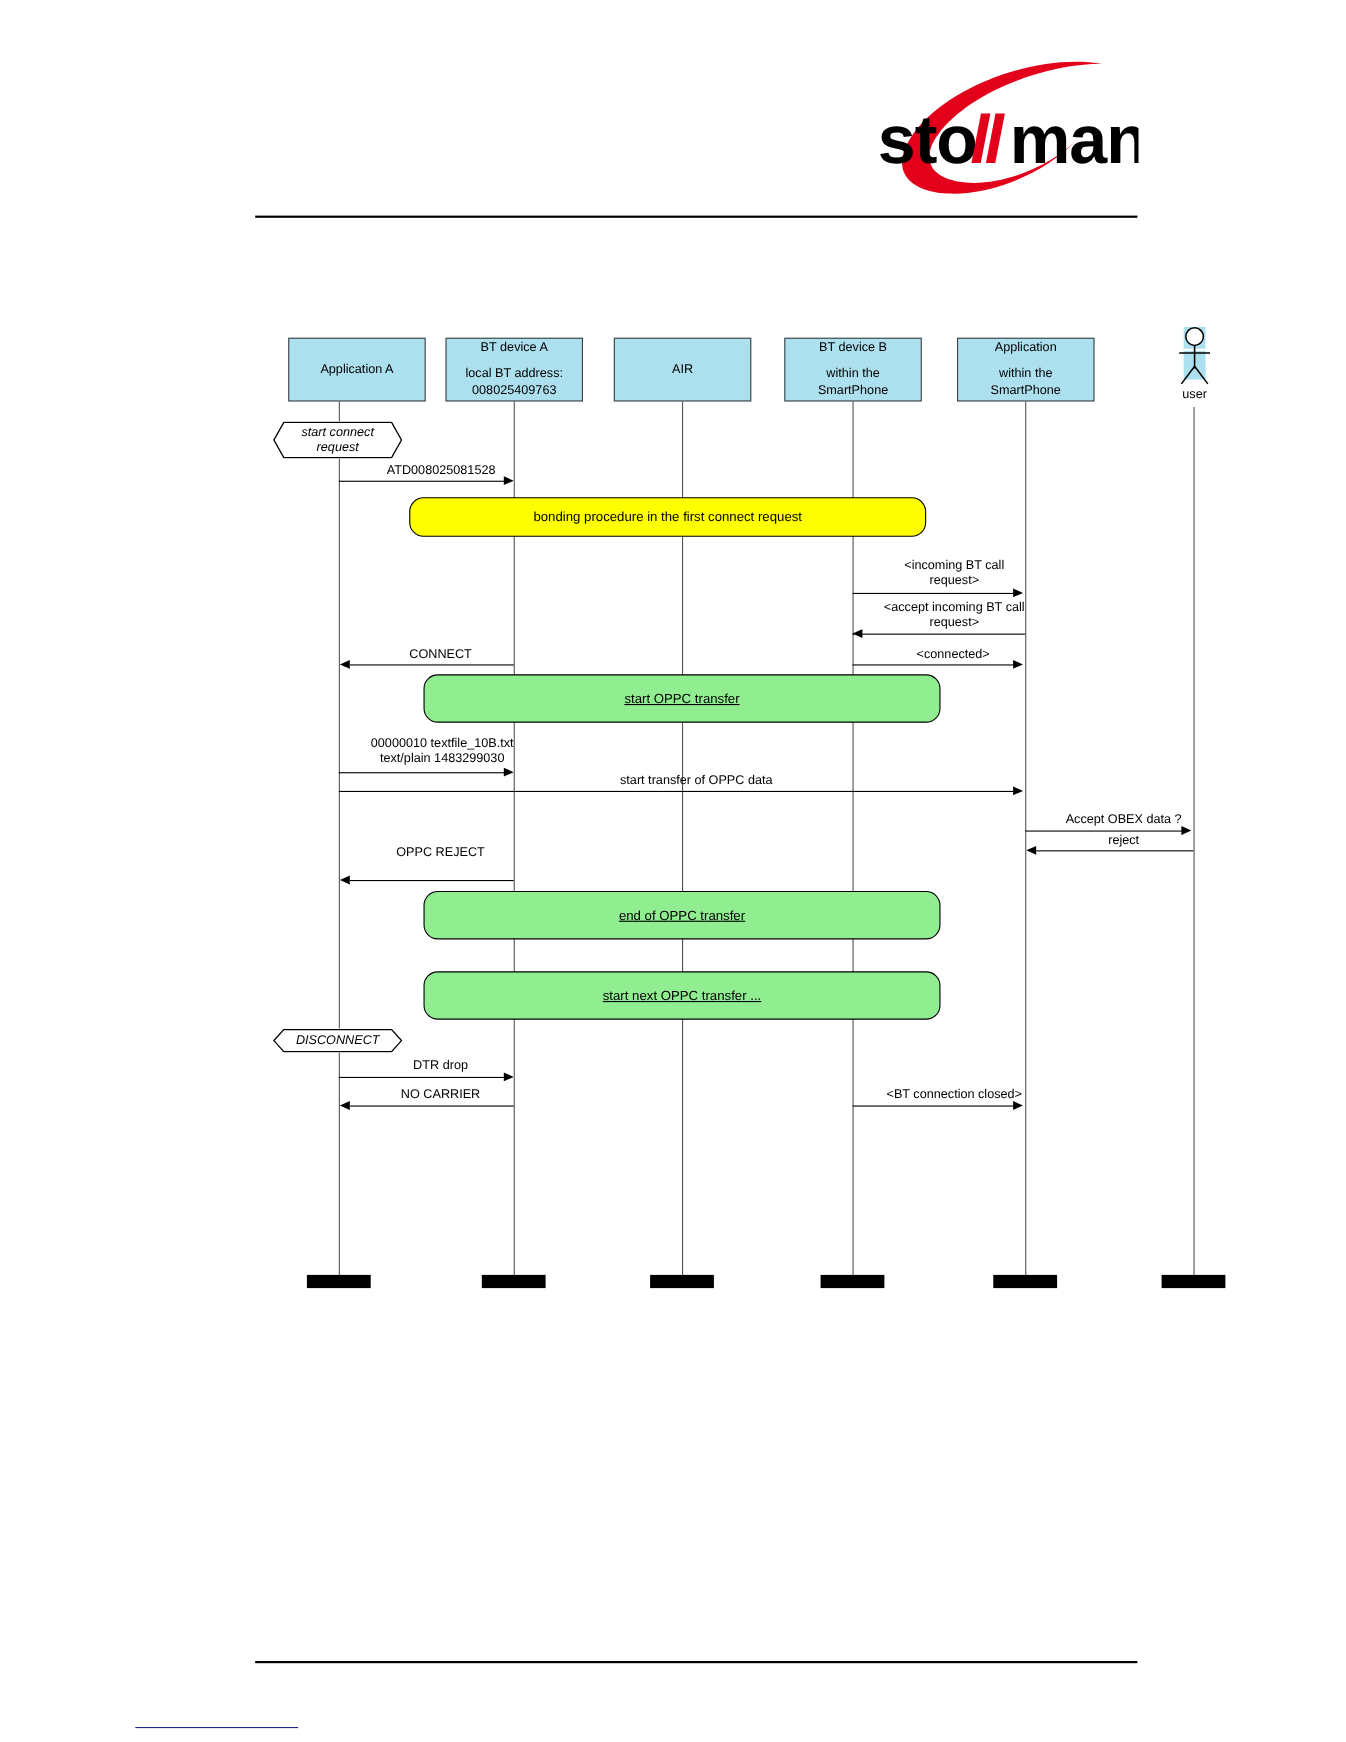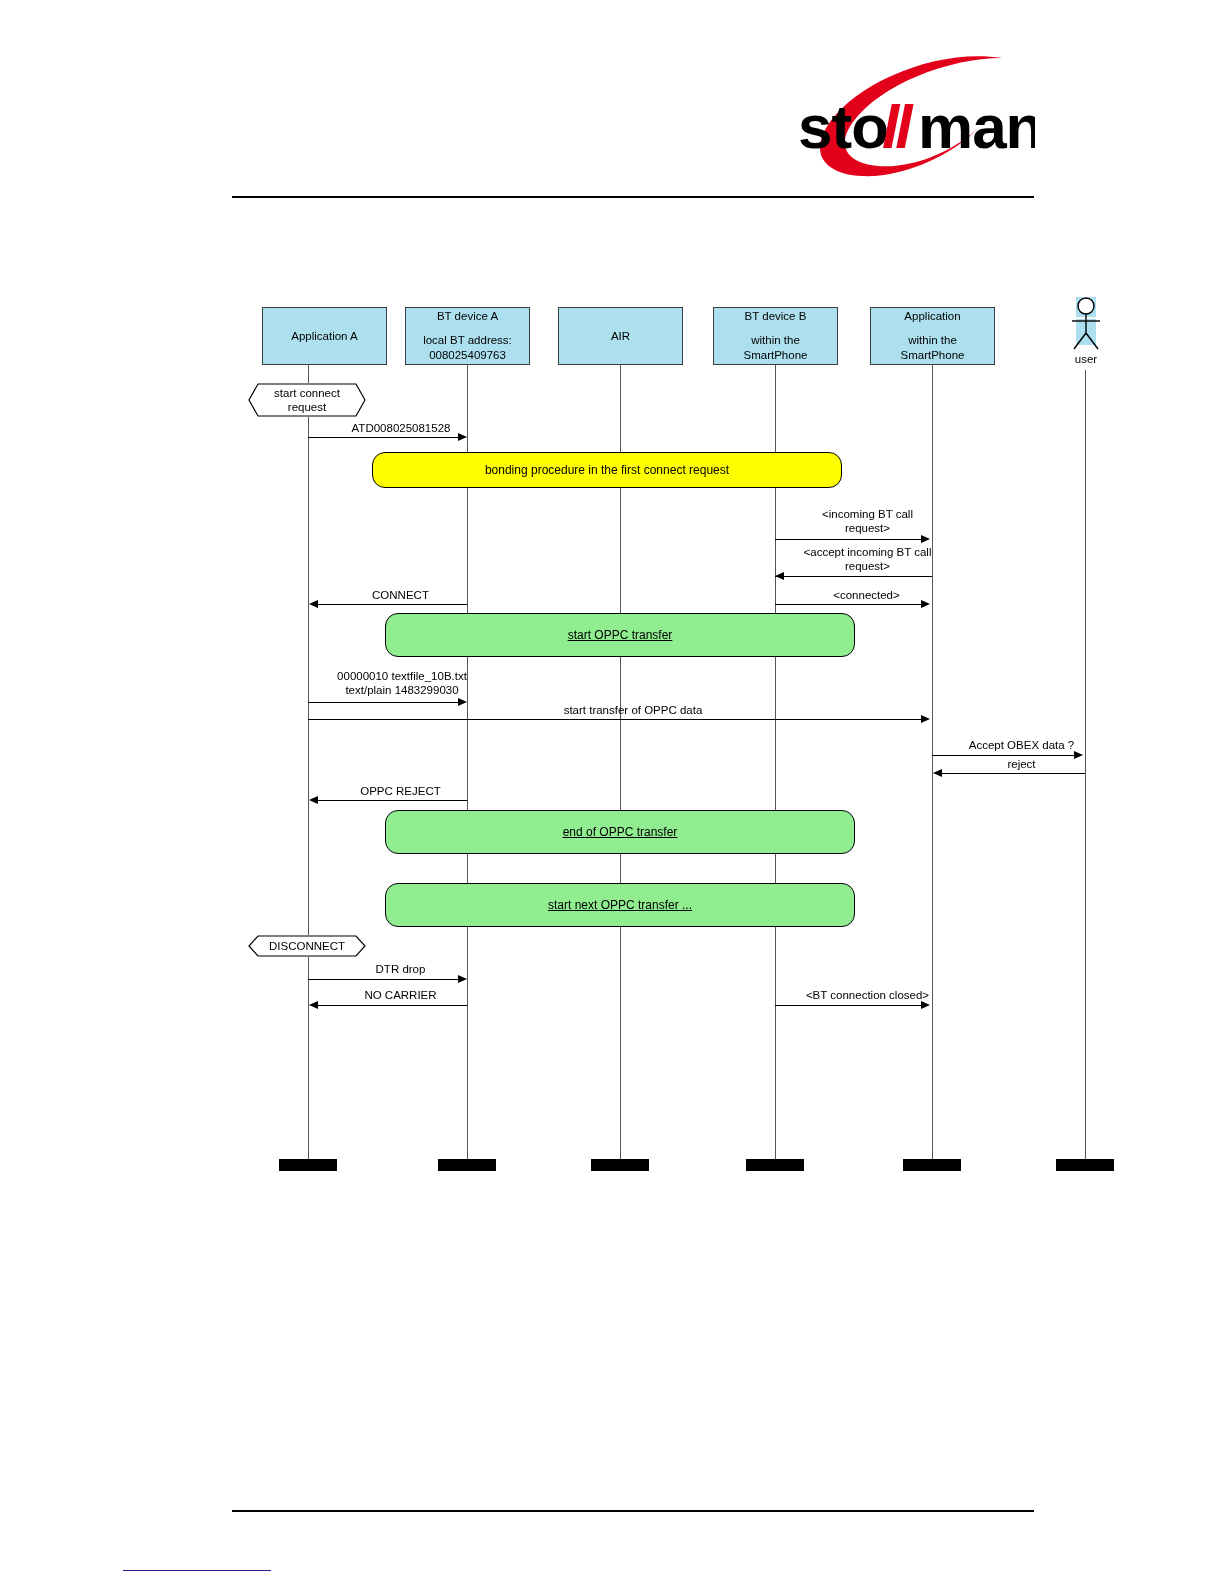--- a/index.html
+++ b/index.html
@@ -161,21 +161,21 @@
     background: #fff;
     display: flex;
     align-items: center;
     justify-content: center;
     font-size: 11.5px;
     line-height: 14px;
     text-align: center;
     color: #000;
   }
   .hexnote .hx-svg { position:absolute; inset:0; }
-  .hexnote .hx-txt { position: relative; z-index: 2; white-space: pre-line; }
+  .hexnote .hx-txt { position: relative; z-index: 2; white-space: pre-line; font-style: italic; }
 </style>
 </head>
 <body>
 
 <div class="page">
 
   <div class="logo">
     <svg viewBox="0 0 245 130" xmlns="http://www.w3.org/2000/svg">
 
       <path d="M212 6 C150 -4 70 28 40 70 C18 101 34 122 72 124 C112 126 163 104 190 74
@@ -294,21 +294,21 @@
     <div class="msg-line" style="left:932px; top:755px; width:144px;"></div>
     <div class="arrow-head arrow-right" style="left:1074px; top:750.5px;"></div>
     <div class="msg-label" style="left:932px; top:738px; width:153px;">Accept OBEX data ?</div>
 
     <div class="msg-line" style="left:942px; top:773px; width:143px;"></div>
     <div class="arrow-head arrow-left" style="left:933px; top:768.5px;"></div>
     <div class="msg-label" style="left:932px; top:757px; width:153px;">reject</div>
 
     <div class="msg-line" style="left:318px; top:800px; width:149px;"></div>
     <div class="arrow-head arrow-left" style="left:309px; top:795.5px;"></div>
-    <div class="msg-label" style="left:308px; top:784px; width:159px;">OPPC REJECT</div>
+    <div class="msg-label" style="left:308px; top:768px; width:159px;">OPPC REJECT</div>
 
     <div class="fragment green" style="left:385px; top:810px; width:470px; height:44px;">
       <span>end of OPPC transfer</span>
     </div>
 
     <div class="fragment green" style="left:385px; top:883px; width:470px; height:44px;">
       <span>start next OPPC transfer ...</span>
     </div>
 
     <div class="hexnote" style="left:248px; top:935px; width:118px; height:22px;">

